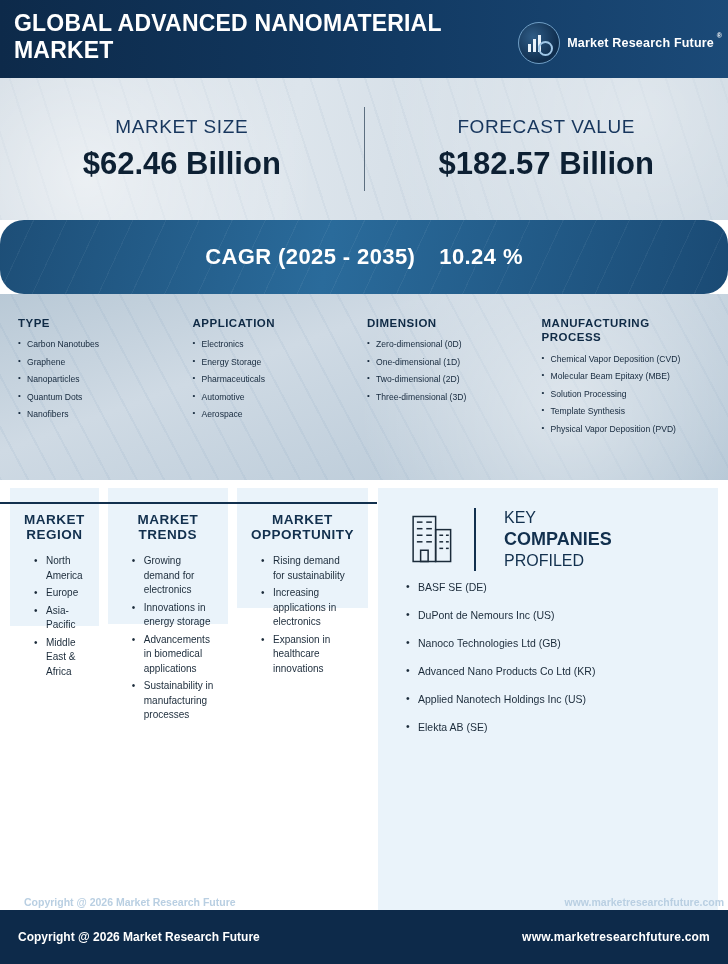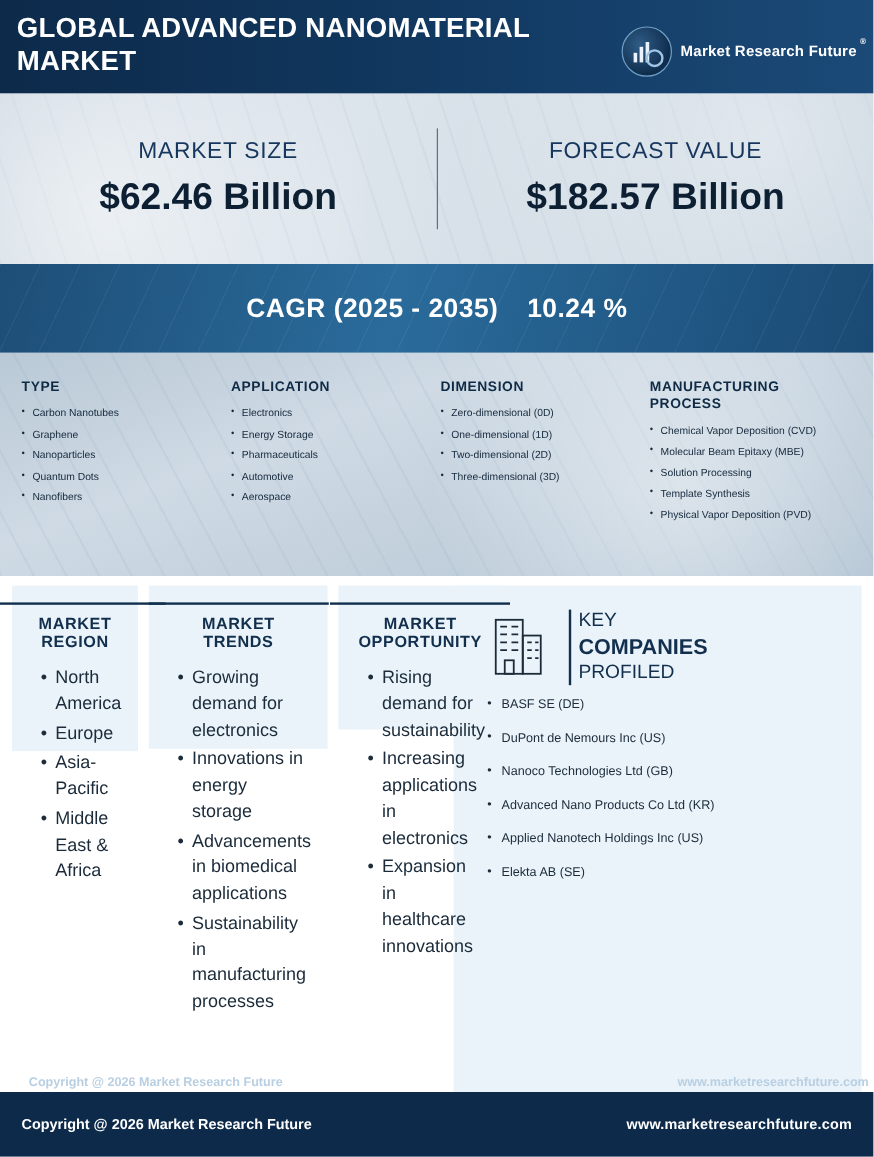--- a/index.html
+++ b/index.html
@@ -57,21 +57,21 @@
   }
   .stat { flex: 1; text-align: center; position: relative; z-index: 2; }
   .stat .label { font-size: 19px; color: #17365d; letter-spacing: .6px; margin-bottom: 8px; text-transform: uppercase; }
   .stat .value { font-size: 31px; font-weight: bold; color: #0d2033; }
   .divider-v { width: 1px; height: 84px; background: #5d6f80; position: relative; z-index: 2; }
 
   
   .cagr {
     position: absolute; top: 220px; left: 0; width: 728px; height: 74px;
     background: linear-gradient(100deg, #1d4e77 0%, #2a6b9b 45%, #1a4a74 100%);
-    display: flex; align-items: center; justify-content: center; gap: 24px;
+    display: flex; align-items: center; justify-content: center; gap: 24px; border-radius: 24px;
   }
   .cagr::before {
     content:""; position:absolute; inset:0;
     background: repeating-linear-gradient(115deg, rgba(255,255,255,.05) 0 1px, transparent 1px 30px);
   }
   .cagr span { color: #ffffff; font-size: 22px; font-weight: bold; letter-spacing: .4px; position: relative; z-index: 2; }
 
   
   .seg-band {
     position: absolute; top: 294px; left: 0; width: 728px; height: 186px;
@@ -118,31 +118,31 @@
     text-align: center; font-size: 13.5px; font-weight: bold; color: #12304e;
     letter-spacing: .5px; padding-top: 10px; position: relative; margin-bottom: 12px;
     text-transform: uppercase;
   }
   .card-title::before {
     content: ""; position: absolute; top: 0; left: 50%; transform: translateX(-50%);
     width: 150px; height: 2px; background: #12304e;
   }
   .card ul { list-style: none; padding-left: 22px; }
   .card li {
-    font-size: 15px; color: #1b2b3a; line-height: 1.45; margin-bottom: 3px; position: relative;
+    font-size: 10px; color: #1b2b3a; line-height: 1.45; margin-bottom: 3px; position: relative;
   }
   .card li::before { content: "•"; position: absolute; left: -12px; top: 0; }
 
   .col-right {
     width: 340px; background: #eaf3fa; padding: 14px 16px;
   }
   .kc-head { display: flex; align-items: center; gap: 14px; padding: 6px 0 10px 6px; }
   .kc-icon { width: 60px; height: 60px; flex: none; }
   .kc-title {
-    border-left: 2px solid #12304e; padding-left: 6px; color: #12304e; line-height: 1.25;
+    border-left: 2px solid #12304e; padding-left: 28px; color: #12304e; line-height: 1.25;
   }
   .kc-title .l1 { font-size: 16px; }
   .kc-title .l2 { font-size: 18px; font-weight: bold; }
   .kc-title .l3 { font-size: 16px; }
   .kc-list { list-style: none; padding-left: 24px; }
   .kc-list li {
     font-size: 10.5px; color: #1b2b3a; margin-bottom: 16px; position: relative;
   }
   .kc-list li::before { content: "•"; position: absolute; left: -12px; top: -1px; }
 

